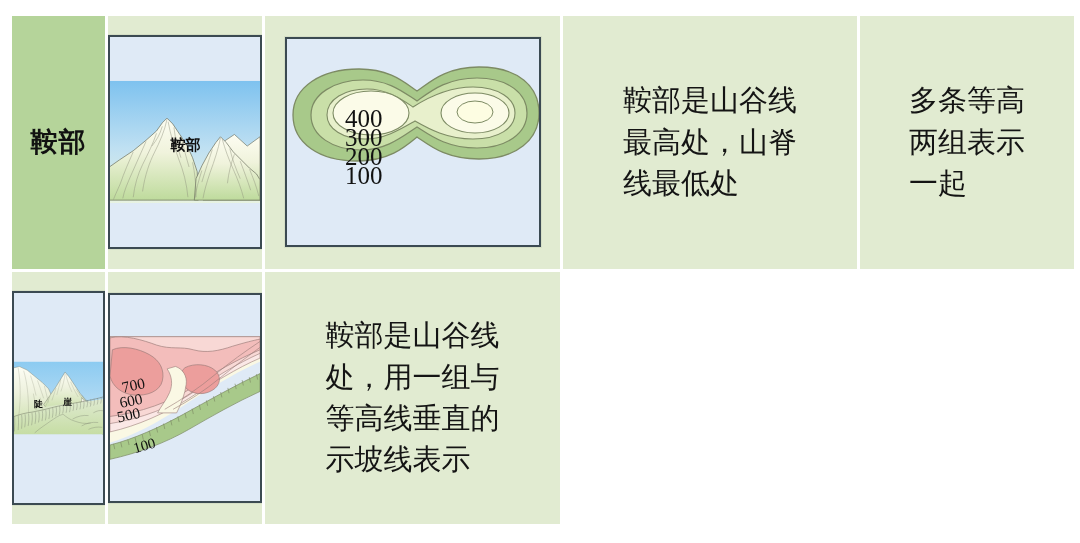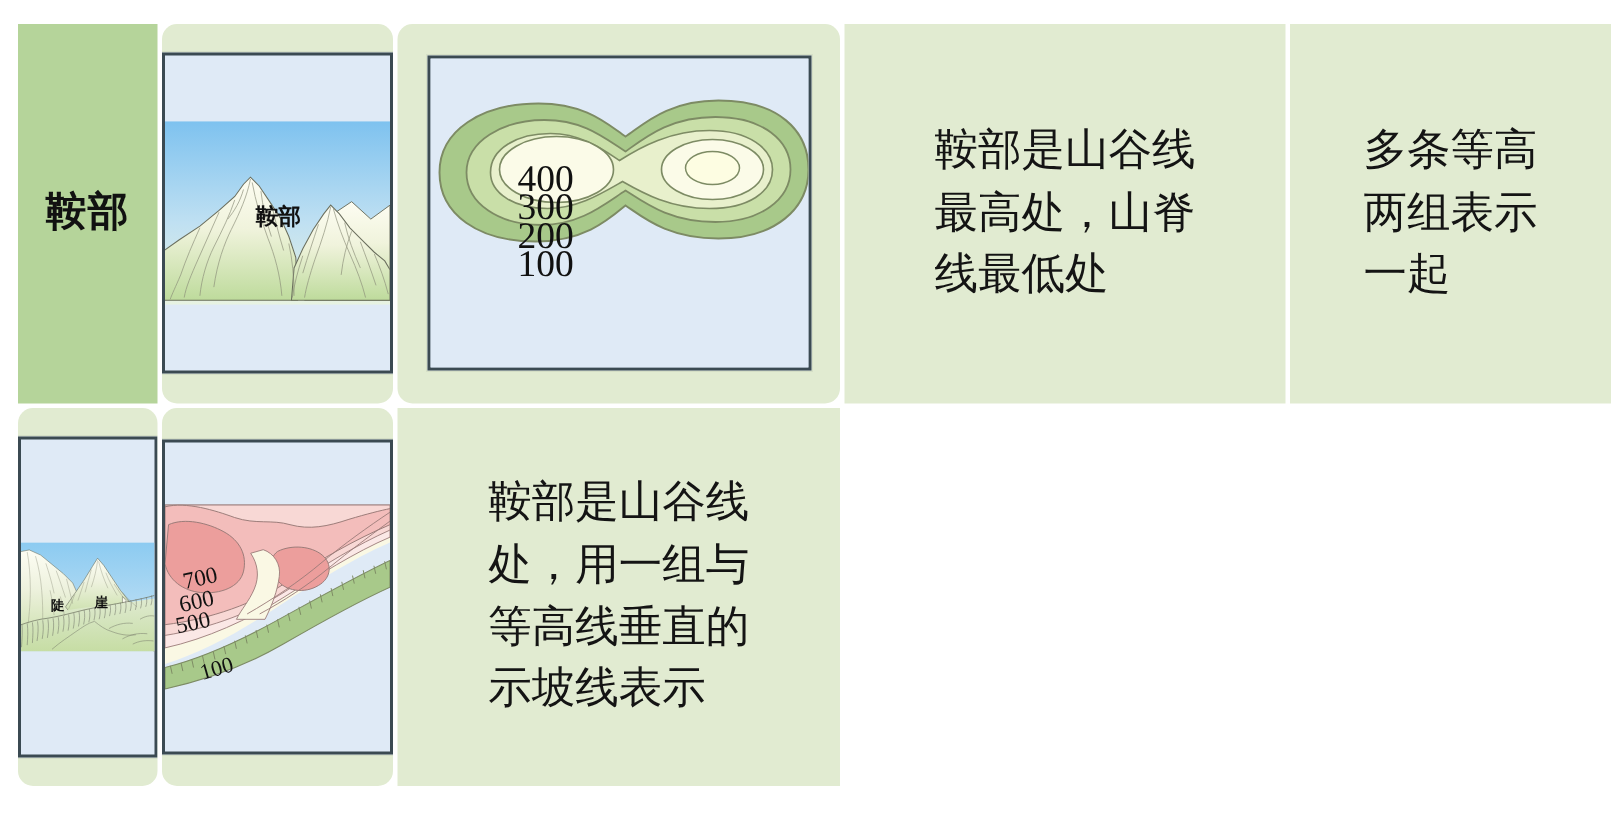--- a/index.html
+++ b/index.html
@@ -51,21 +51,20 @@
     display: flex;
     align-items: center;
     justify-content: center;
   }
 
   .cell-pic {
     background: #e1ebd1;
     display: flex;
     align-items: center;
     justify-content: center;
-    border-radius: 10px;
   }
 
   .label-txt {
     font-family: "DejaVu Sans", "Liberation Sans", sans-serif;
     font-weight: bold;
     font-size: 27px;
     color: #111111;
     letter-spacing: 1px;
     line-height: 1.2;
   }

